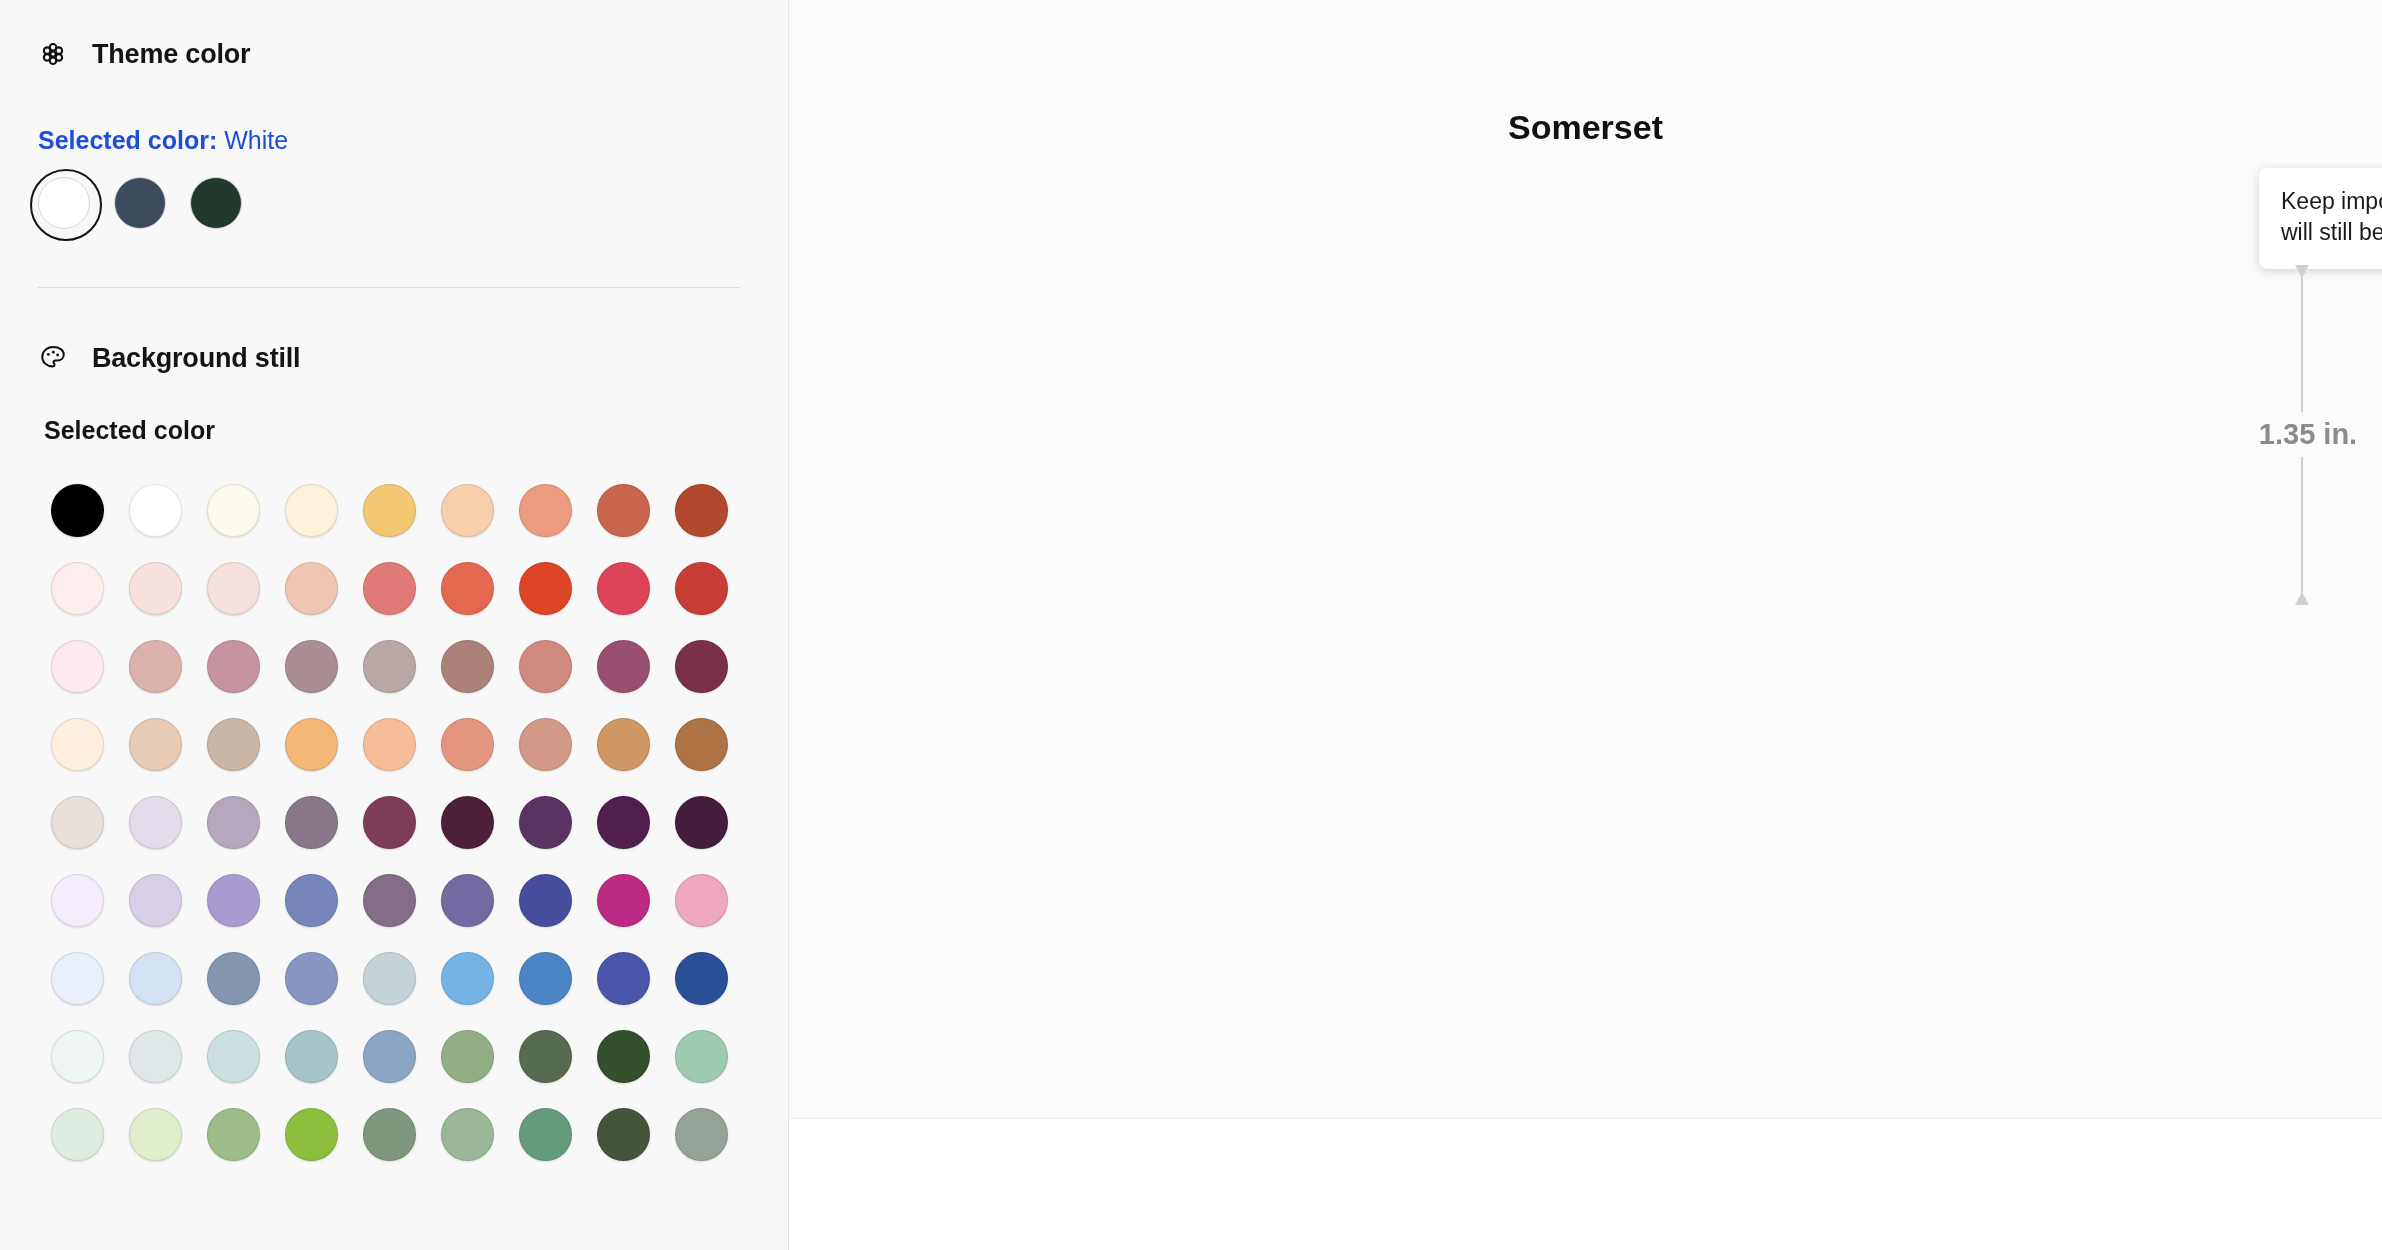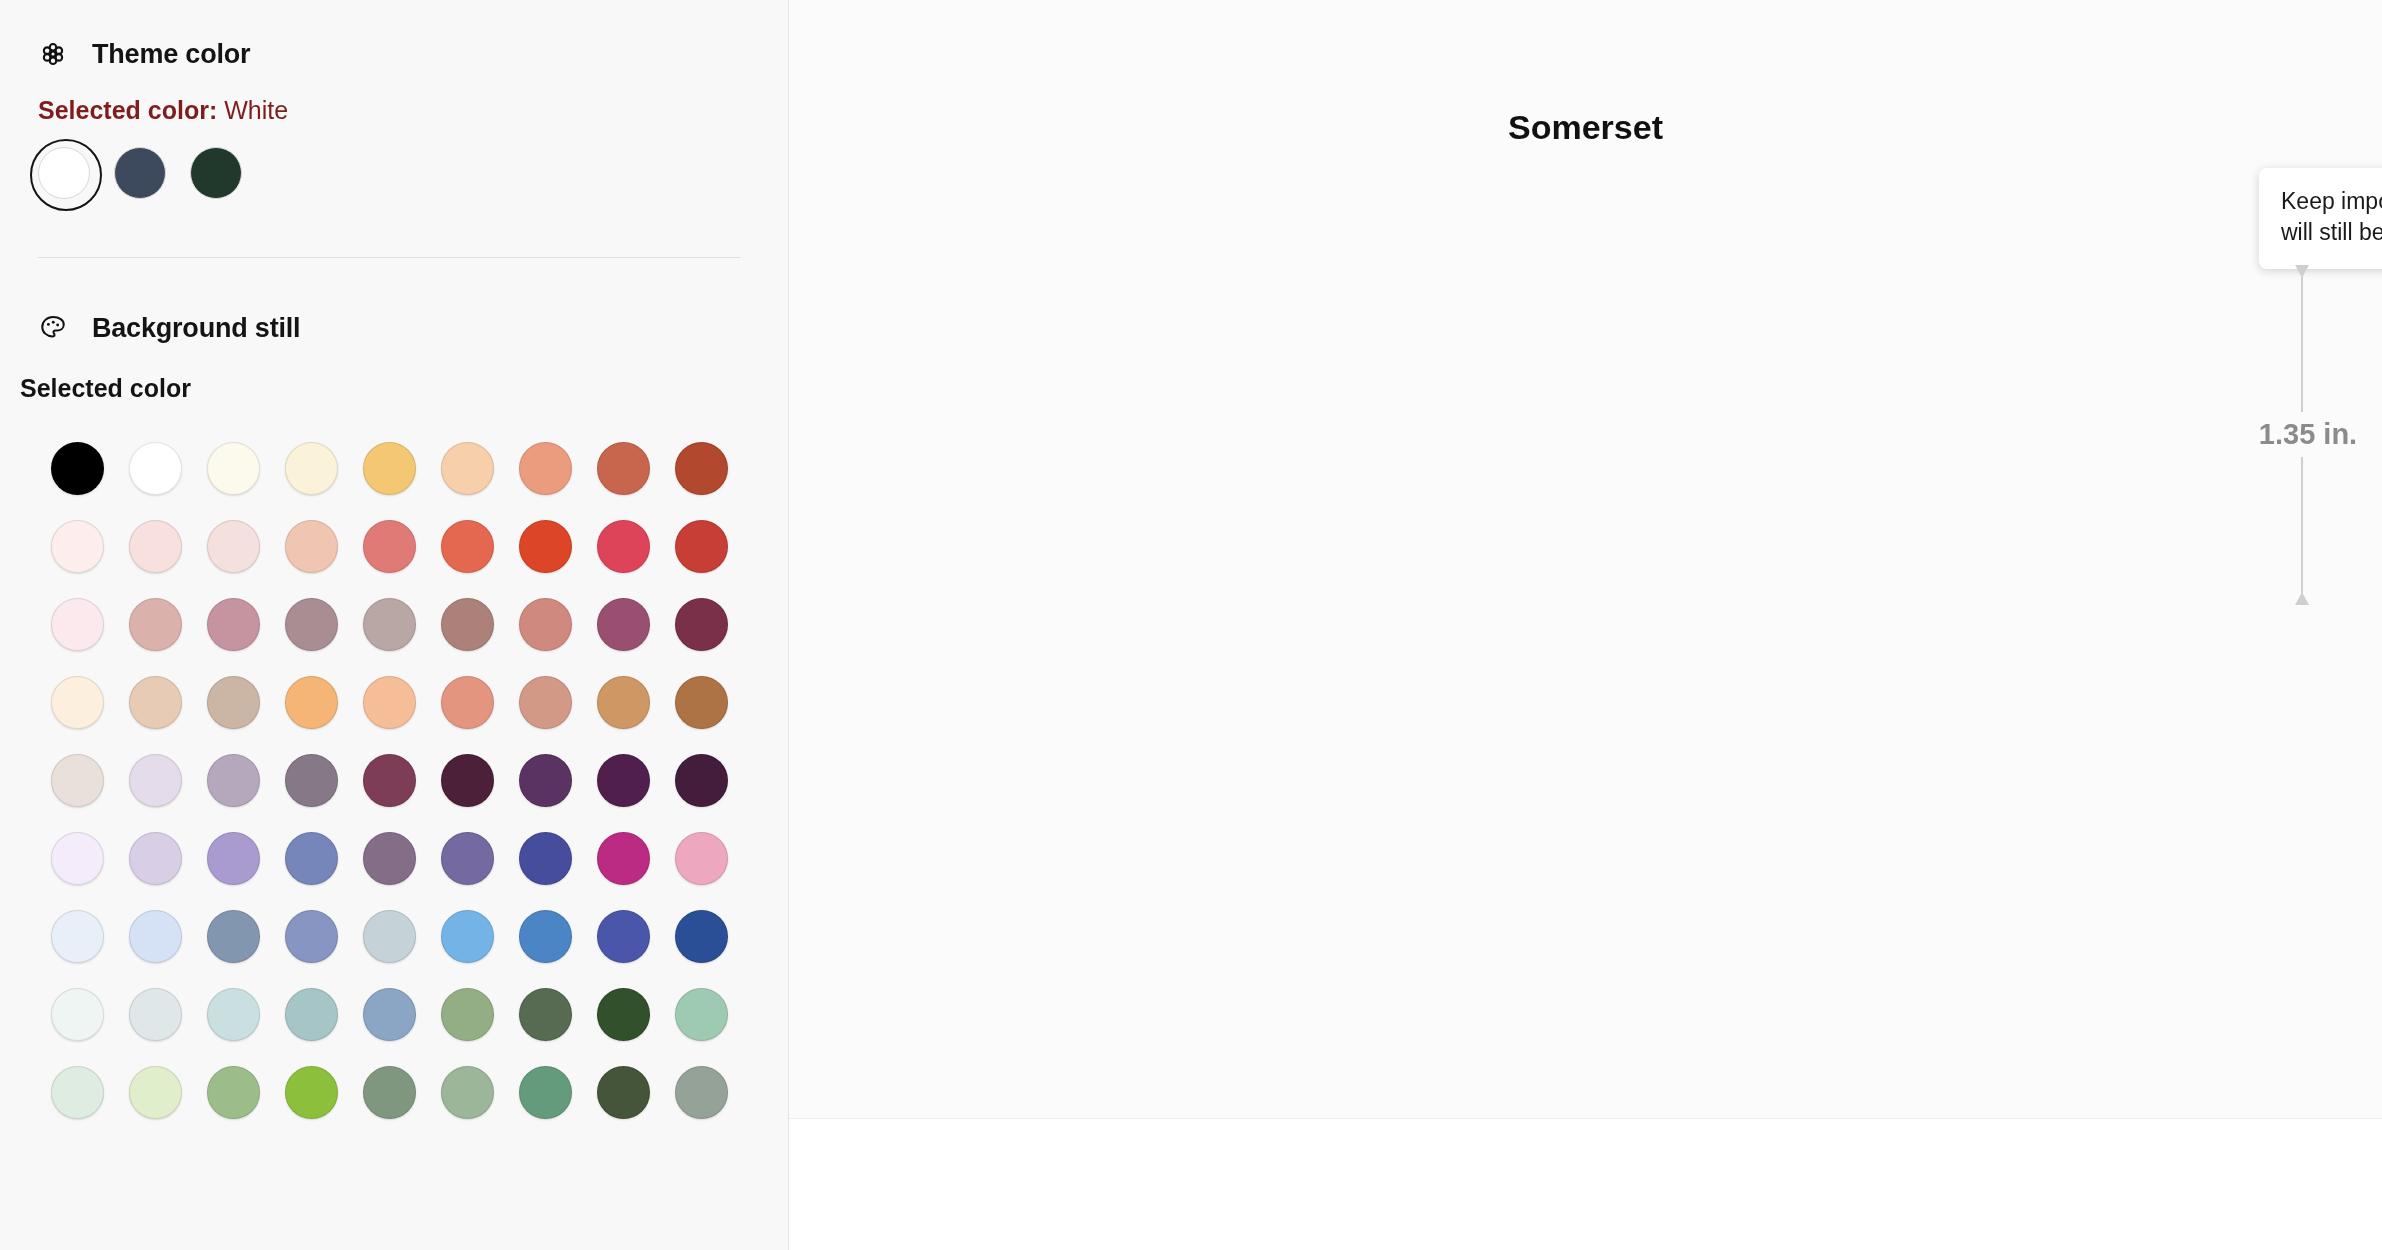--- a/index.html
+++ b/index.html
@@ -24,22 +24,22 @@
     padding: 0 0 0 38px;
     height: 52px;
   }
   .section-head .sh-icon { width: 30px; height: 30px; display:block; }
   .section-head .sh-title {
     font-size: 27px; font-weight: 700; color: #141414; letter-spacing: -0.2px;
   }
   .theme-head { margin-top: 28px; }
 
   .selected-label {
-    padding-left: 38px; margin-top: 16px;
-    font-size: 25px; color: #7f1d1d;
+    padding-left: 38px; margin-top: 46px;
+    font-size: 25px; color: #1d4ed8;
   }
   .selected-label .sl-strong { font-weight: 700; }
   .selected-label .sl-value { font-weight: 400; }
 
   .theme-swatches {
     display: flex; gap: 24px; padding-left: 38px; margin-top: 22px;
   }
   .theme-sw {
     width: 52px; height: 52px; border-radius: 50%;
     border: 1px solid #d8d8d8;
@@ -52,21 +52,21 @@
   }
 
   .divider {
     height: 1px; background: #dedede;
     margin: 58px 0 0 38px; width: 702px;
   }
 
   .bg-head { margin-top: 44px; }
 
   .bg-selected-label {
-    padding-left: 20px; margin-top: 20px;
+    padding-left: 44px; margin-top: 32px;
     font-size: 25px; font-weight: 700; color: #141414;
   }
 
   .swatch-grid {
     margin-top: 26px; padding-left: 38px;
     display: grid;
     grid-template-columns: repeat(9, 78px);
     grid-auto-rows: 78px;
     align-items: center;
   }

